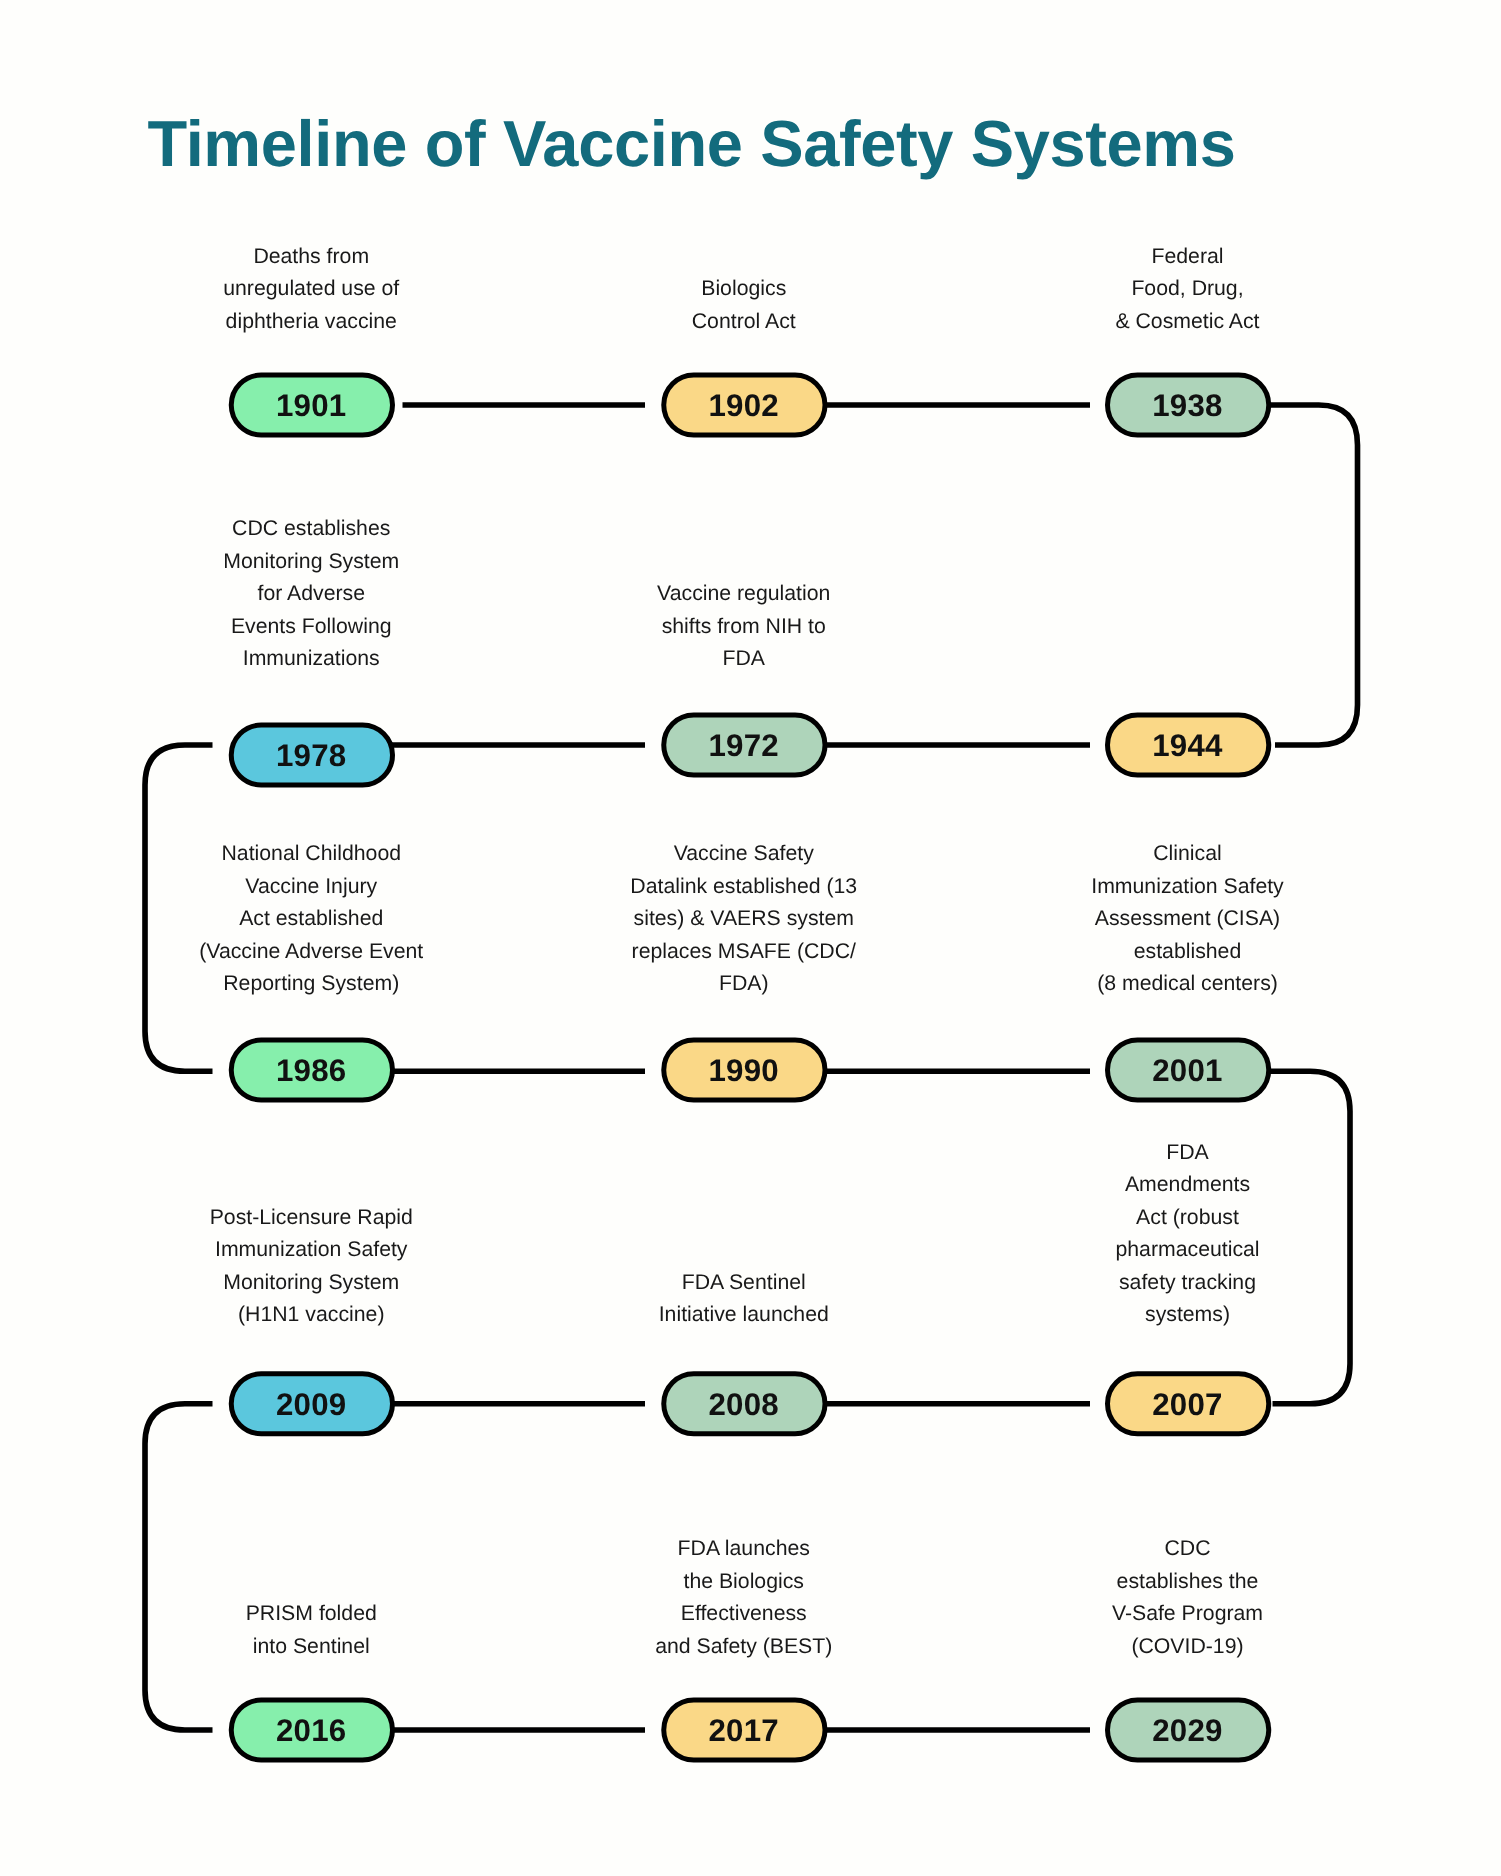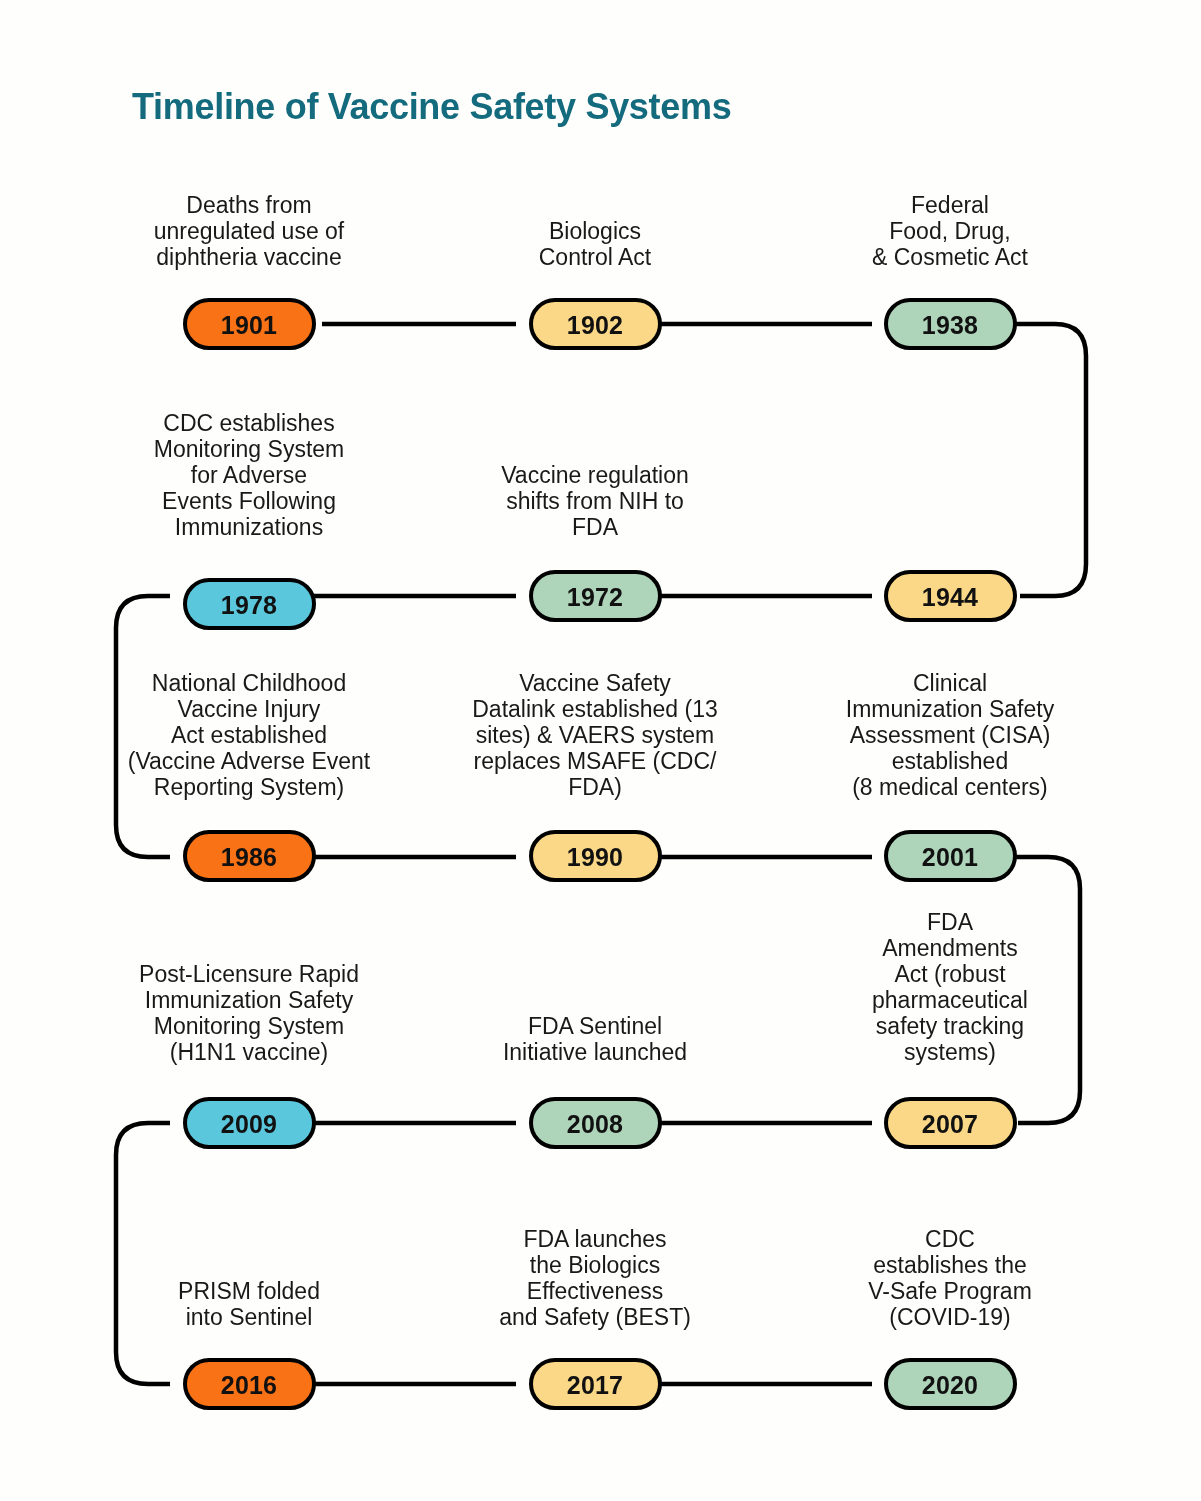--- a/index.html
+++ b/index.html
@@ -19,26 +19,25 @@
     position: relative;
     width: 1201px;
     height: 1501px;
   }
 
   
   .page-title {
     position: absolute;
     left: 118px;
     top: 86px;
-    font-size: 36px;
+    font-size: 52px;
     font-weight: bold;
     color: #136b7d;
     letter-spacing: -0.3px;
     white-space: nowrap;
-    margin-left: 14px;
   }
 
   
   #connectors {
     position: absolute;
     left: 0;
     top: 0;
     width: 1201px;
     height: 1501px;
     pointer-events: none;
@@ -64,21 +63,21 @@
   .cell.col0 { left: 94px; }
   .cell.col1 { left: 440px; }
   .cell.col2 { left: 795px; }
 
   .cell-label {
     position: absolute;
     left: 0;
     width: 310px;
     bottom: 0;
     text-align: center;
-    font-size: 23px;
+    font-size: 17px;
     line-height: 26px;
     color: #191919;
     white-space: pre-line;
   }
 
   .node-wrap {
     position: absolute;
     left: 0;
     width: 310px;
     text-align: center;
@@ -91,21 +90,21 @@
     height: 52px;
     line-height: 46px;
     border: 4px solid #000000;
     border-radius: 26px;
     font-size: 25px;
     font-weight: bold;
     color: #111111;
     text-align: center;
     letter-spacing: 0.2px;
   }
-  .node.salmon { background: #f97316; }
+  .node.salmon { background: #86efac; }
   .node.yellow { background: #fad887; }
   .node.green  { background: #aed4ba; }
   .node.cyan   { background: #5bc7dd; }
 </style>
 </head>
 <body>
 
 <div id="canvas">
 
   <div class="page-title">Timeline of Vaccine Safety Systems</div>
@@ -267,18 +266,18 @@
       <div class="node-wrap" style="top:148px;">
         <span class="node yellow">2017</span>
       </div>
     </div>
     <div class="cell col2" style="top:1210px;height:210px;">
       <div class="cell-label" style="bottom:90px;">CDC
 establishes the
 V-Safe Program
 (COVID-19)</div>
       <div class="node-wrap" style="top:148px;">
-        <span class="node green">2020</span>
+        <span class="node green">2029</span>
       </div>
     </div>
   </div>
 
 </div>
 
 </body></html>

